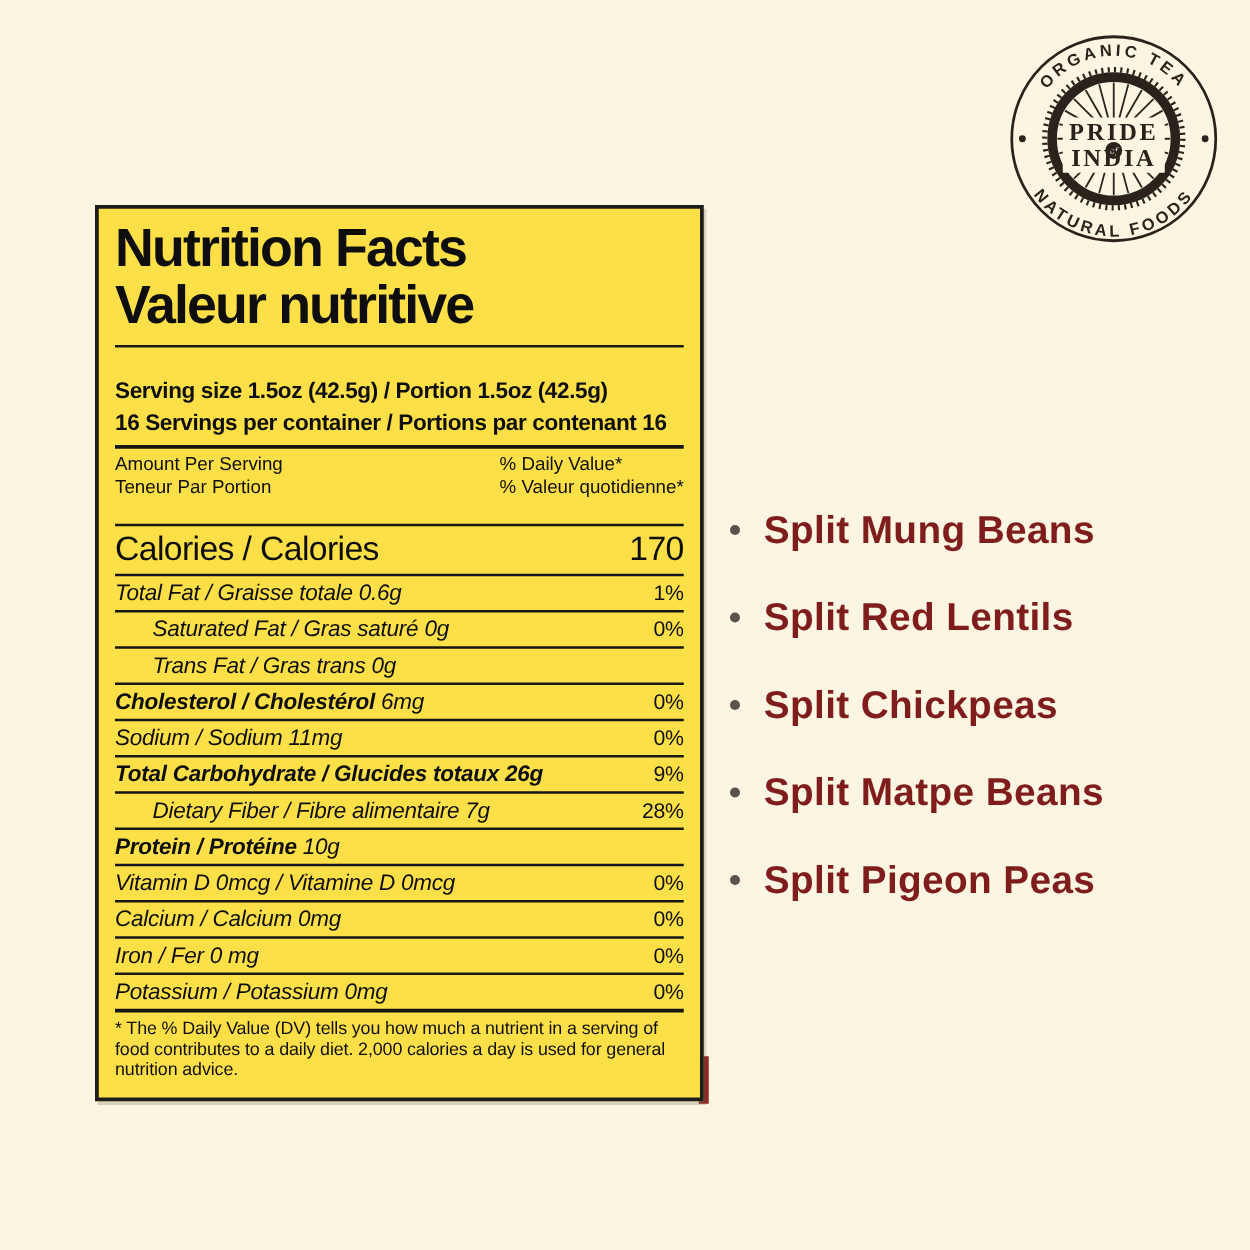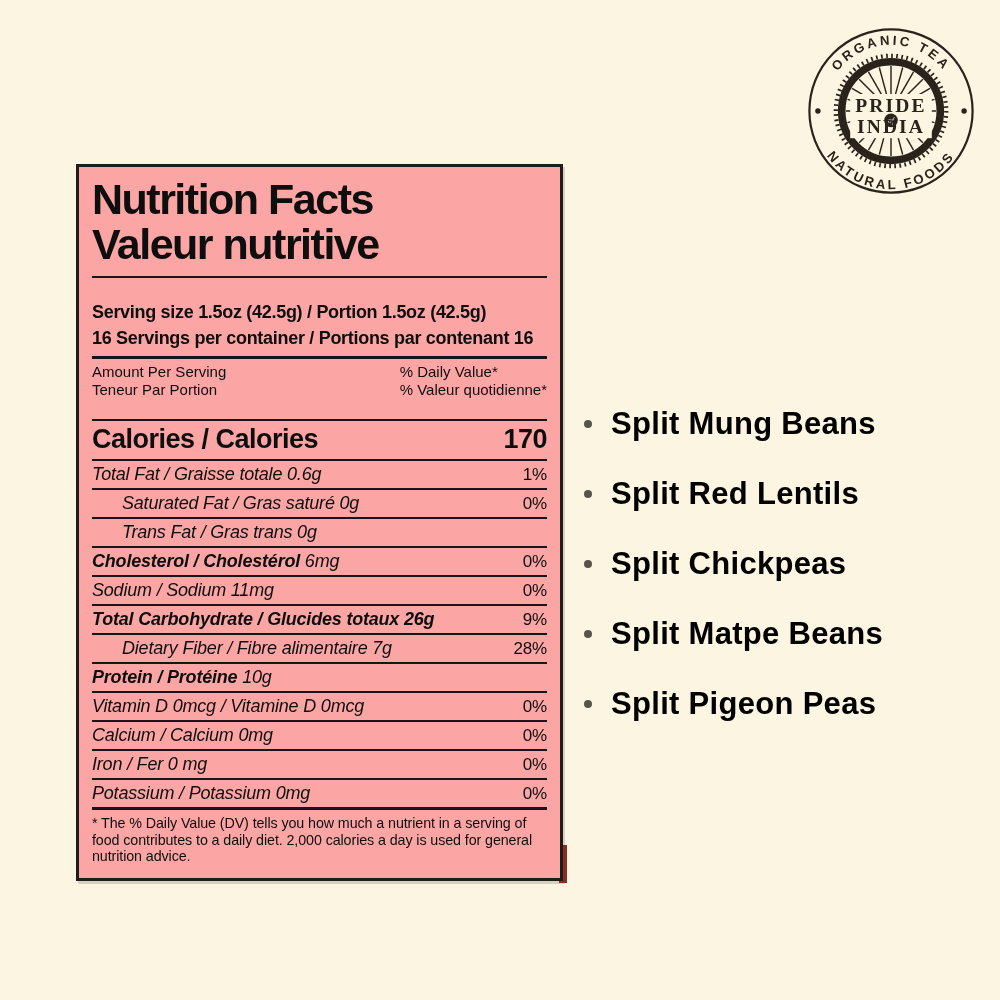--- a/index.html
+++ b/index.html
@@ -12,36 +12,36 @@
   }
 
   
   .red-accent {
     position:absolute; left:559px; top:845px;
     width:8px; height:38px; background:#8e2823;
   }
   .nf-label {
     position:absolute; left:76px; top:164px;
     width:487px; height:717px;
-    background:#fca5a5;
+    background:#fde047;
     border:3px solid #1d1d1d;
     padding:6px 13px 8px 13px;
     color:#0e0e0e;
     box-shadow:2px 3px 0 rgba(90,80,60,0.22);
   }
   .nf-title {
     font-weight:bold; font-size:43px; line-height:45px;
     letter-spacing:-1.5px; margin:4px 0 9px 0;
   }
   .rule  { height:2px; background:#161616; }
   .rule3 { height:3px; background:#161616; }
   .nf-serving { padding:21px 0 5px 0; font-weight:bold; font-size:18px; line-height:26px; letter-spacing:-0.3px; }
   .nf-amount-row { display:flex; justify-content:space-between; padding:4px 0 20px 0; font-size:15px; line-height:18px; }
   .nf-amount-right { text-align:left; }
-  .nf-calories { display:flex; justify-content:space-between; align-items:baseline; padding:3px 0 4px 0; font-weight:bold; font-size:27px; letter-spacing:-0.5px; }
+  .nf-calories { display:flex; justify-content:space-between; align-items:baseline; padding:3px 0 4px 0; font-weight:normal; font-size:27px; letter-spacing:-0.5px; }
   .nrow {
     display:flex; justify-content:space-between; align-items:center;
     height:29px; border-top:2px solid #161616;
     font-size:18px; letter-spacing:-0.2px;
   }
   .nrow .lab { white-space:nowrap;font-style:italic; }
   .nrow .val { font-size:17px; }
   .indent .lab { padding-left:30px; }
   .strong { font-weight:bold; }
   .nf-footnote {
@@ -51,21 +51,21 @@
 
   
   .ingredients {
     position:absolute; left:584px; top:404px;
     list-style:none;
   }
   .ingredients li {
     display:flex; align-items:center;
     height:40px; margin-bottom:30px;
     font-size:31px; font-weight:bold; letter-spacing:0.3px;
-    color:#000000; white-space:nowrap;
+    color:#7f1d1d; white-space:nowrap;
   }
   .bullet-dot {
     width:8px; height:8px; border-radius:50%;
     background:#59544b; margin-right:19px; flex-shrink:0;
   }
 
   
   .logo { position:absolute; left:806px; top:26px; width:170px; height:170px; }
   .logo .ring-text { font-family:"Liberation Sans", sans-serif; font-weight:bold; font-size:15.5px; letter-spacing:3.4px; fill:#2a231c; }
   .logo .center-word { font-family:"Liberation Serif", serif; font-weight:bold; font-size:23px; letter-spacing:2.5px; fill:#2a231c; }

